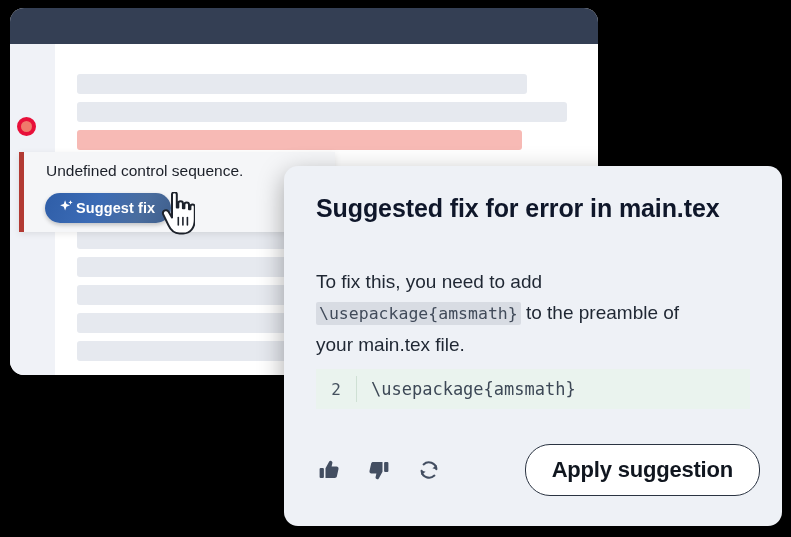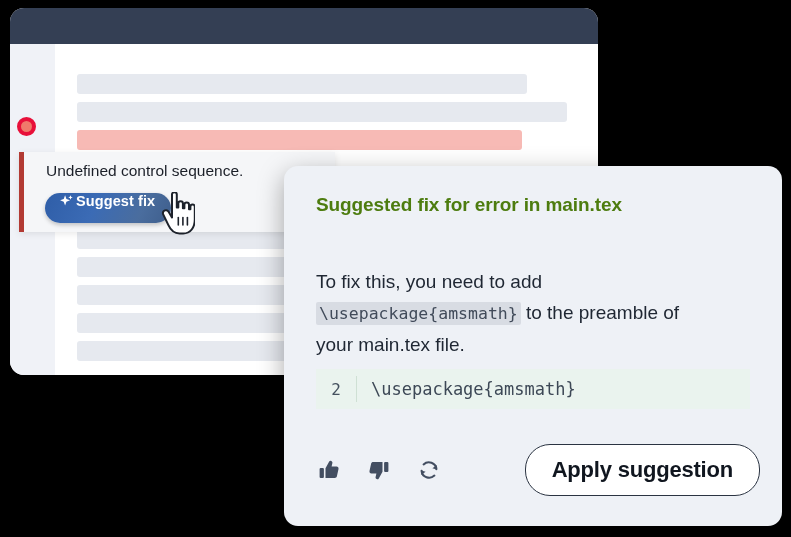--- a/index.html
+++ b/index.html
@@ -105,21 +105,21 @@
   }
   .suggest-fix-button {
     position: absolute;
     left: 21px;
     top: 41px;
     height: 30px;
     padding: 0 16px 0 13px;
     border-radius: 15px;
     background: linear-gradient(115deg, #2f5ea8 0%, #3b6bb5 40%, #4a6d9e 75%, #3e5e8c 100%);
     display: flex;
-    align-items: flex-start;
+    align-items: center;
     gap: 1px;
     box-shadow: 0 2px 4px rgba(0,0,0,0.22);
     cursor: pointer;
   }
   .suggest-fix-label {
     color: #ffffff;
     font-size: 14.5px;
     font-weight: 600;
     letter-spacing: 0.1px;
   }
@@ -144,23 +144,23 @@
     border-radius: 14px;
     background: #eef1f6;
     box-shadow: 0 8px 26px rgba(0,0,0,0.34);
     z-index: 30;
     overflow: hidden;
   }
   .panel-title {
     position: absolute;
     left: 32px;
     top: 28px;
-    font-size: 19px;
+    font-size: 25px;
     font-weight: 700;
-    color: #4d7c0f;
+    color: #0f172a;
     letter-spacing: -0.1px;
   }
   .panel-body {
     position: absolute;
     left: 32px;
     top: 88px;
     width: 400px;
     font-size: 19px;
     line-height: 31px;
     color: #1f2733;

